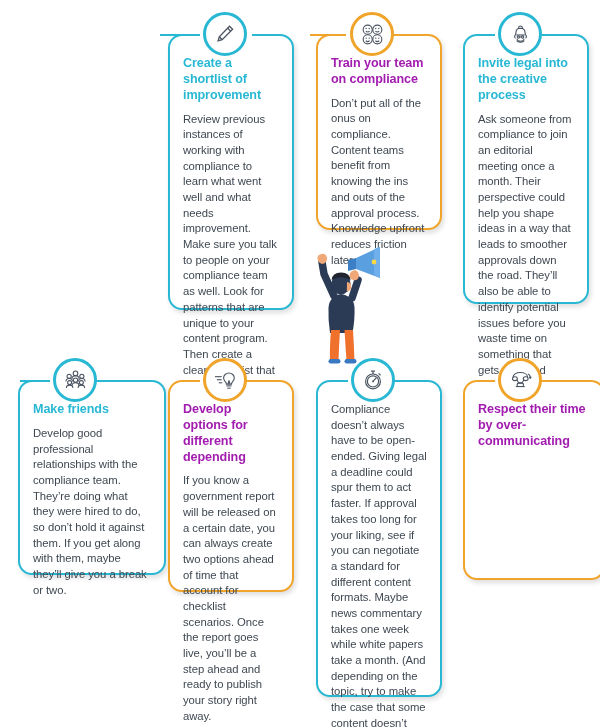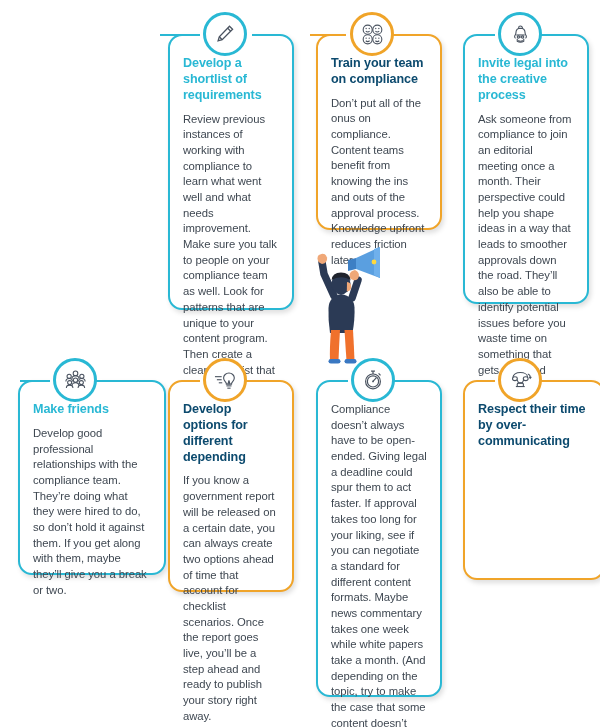--- a/index.html
+++ b/index.html
@@ -41,21 +41,21 @@
   }
 
   .card-title {
     font-size: 12.6px;
     font-weight: bold;
     line-height: 1.26;
     color: #29b8d4;
     margin: 0 0 8px 0;
     letter-spacing: -0.1px;
   }
-  .card.orange .card-title { color: #0c4a6e; }
+  .card.orange .card-title { color: #a21caf; }
 
   .card-body {
     font-size: 11.3px;
     line-height: 1.39;
     color: #3e4751;
     margin: 0;
     letter-spacing: -0.05px;
   }
 
   
@@ -101,21 +101,21 @@
   <div class="connector" style="left:533px; top:34px; width:26px;"></div>
 
   <div class="connector" style="left:20px; top:380px; width:26px;"></div>
   <div class="connector" style="left:96px; top:380px; width:24px;"></div>
   <div class="connector orange" style="left:243px; top:380px; width:26px;"></div>
   <div class="connector" style="left:390px; top:380px; width:26px;"></div>
   <div class="connector orange" style="left:535px; top:380px; width:26px;"></div>
 
   <div class="card" style="left:168px; top:34px; width:126px; height:276px;">
     <div class="notch" style="left:30px; width:52px;"></div>
-    <h3 class="card-title">Develop a shortlist of requirements</h3>
+    <h3 class="card-title">Create a shortlist of improvement</h3>
     <p class="card-body">Review previous instances of working with compliance to learn what went well and what needs improvement. Make sure you talk to people on your compliance team as well. Look for patterns that are unique to your content program. Then create a clear checklist that both marketing and legal can scan as they’re working on a project.</p>
   </div>
   <div class="icon-bubble" style="left:203px; top:12px;">
     <svg width="24" height="24" viewBox="0 0 24 24" fill="none" stroke="#4a5360" stroke-width="1.3">
       <path d="M16.5 4.2 L19.6 7.3 L9.2 17.7 L5.1 18.9 L6.3 14.8 Z"></path>
       <path d="M14.6 6.1 L17.7 9.2"></path>
       <path d="M6.3 14.8 L9.2 17.7"></path>
     </svg>
   </div>
 

